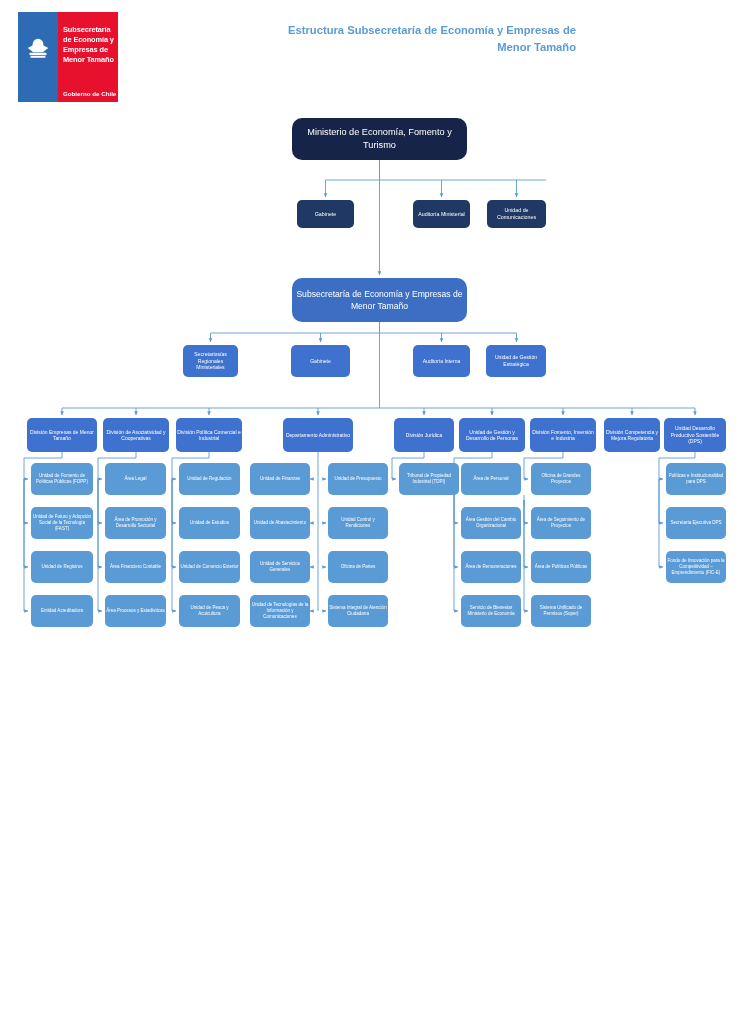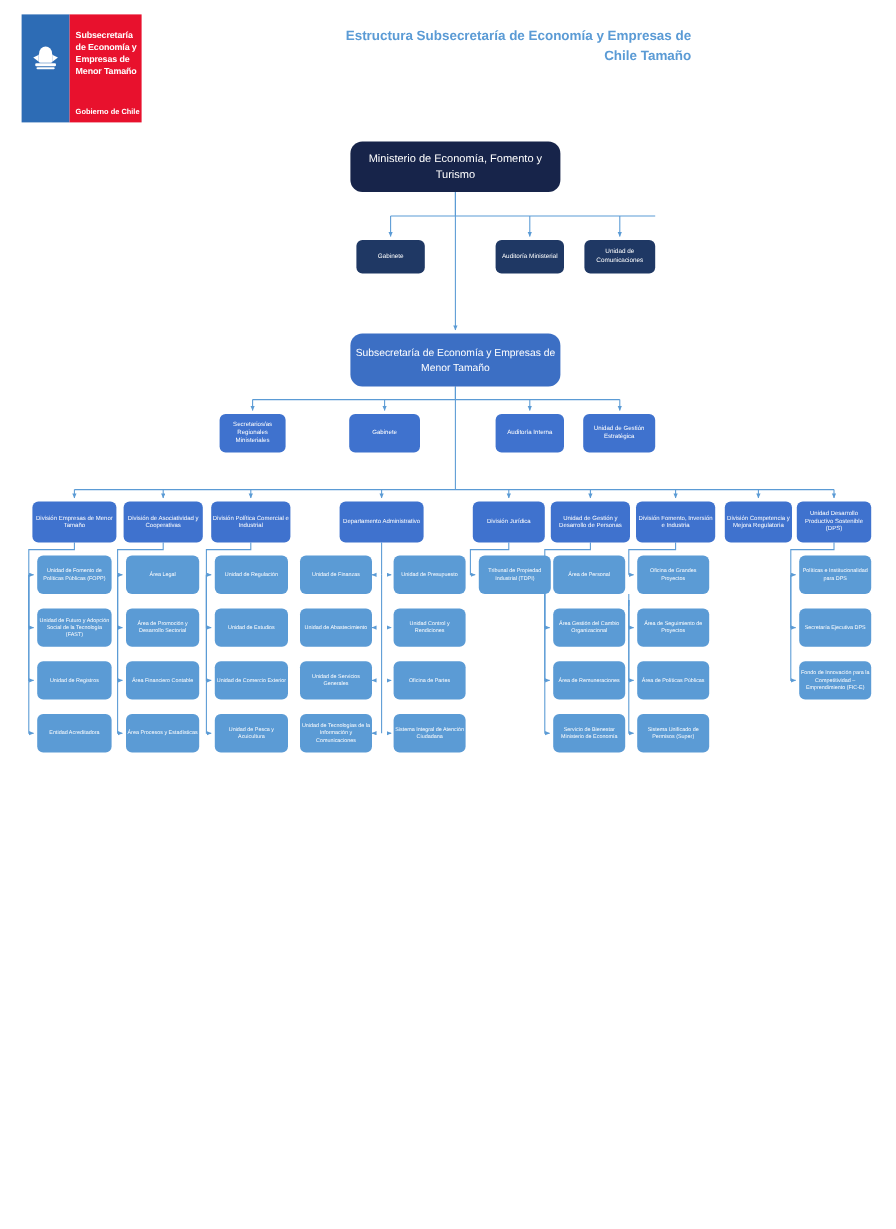--- a/index.html
+++ b/index.html
@@ -155,21 +155,21 @@
         <path d="M2.5 11 L6.5 9 L6.5 14 Z" fill="#ffffff"></path>
         <path d="M21.5 11 L17.5 9 L17.5 14 Z" fill="#ffffff"></path>
       </svg>
     </div>
     <div class="logo-red">
       <div class="logo-title">Subsecretaría de Economía y Empresas de Menor Tamaño</div>
       <div class="logo-gob">Gobierno de Chile</div>
     </div>
   </div>
 
-  <div id="page-title">Estructura Subsecretaría de Economía y Empresas de Chile Tamaño</div>
+  <div id="page-title">Estructura Subsecretaría de Economía y Empresas de Menor Tamaño</div>
 
   <svg id="connector-layer" viewBox="0 0 747 1024">
     <defs>
       <marker id="ar" markerWidth="5" markerHeight="5" refX="4.2" refY="2" orient="auto">
         <path d="M0,0 L4.5,2 L0,4 Z" fill="#5b9bd5"></path>
       </marker>
       <marker id="arl" markerWidth="5" markerHeight="5" refX="4.2" refY="2" orient="auto">
         <path d="M0,0 L4.5,2 L0,4 Z" fill="#5b9bd5"></path>
       </marker>
     </defs>

